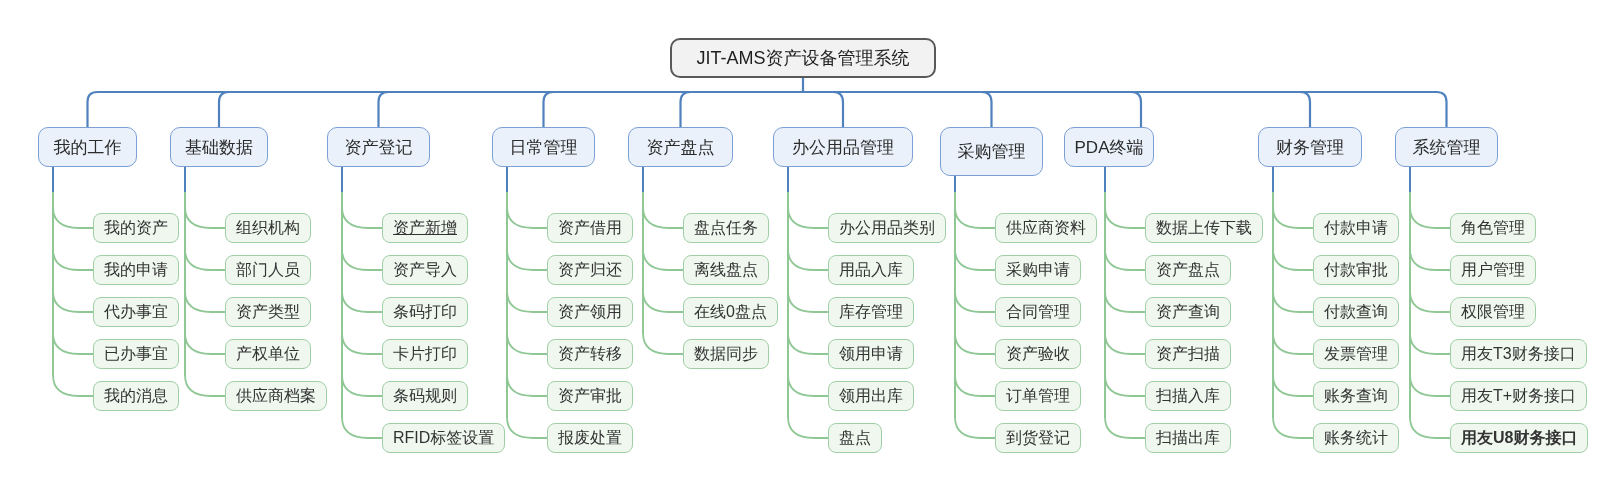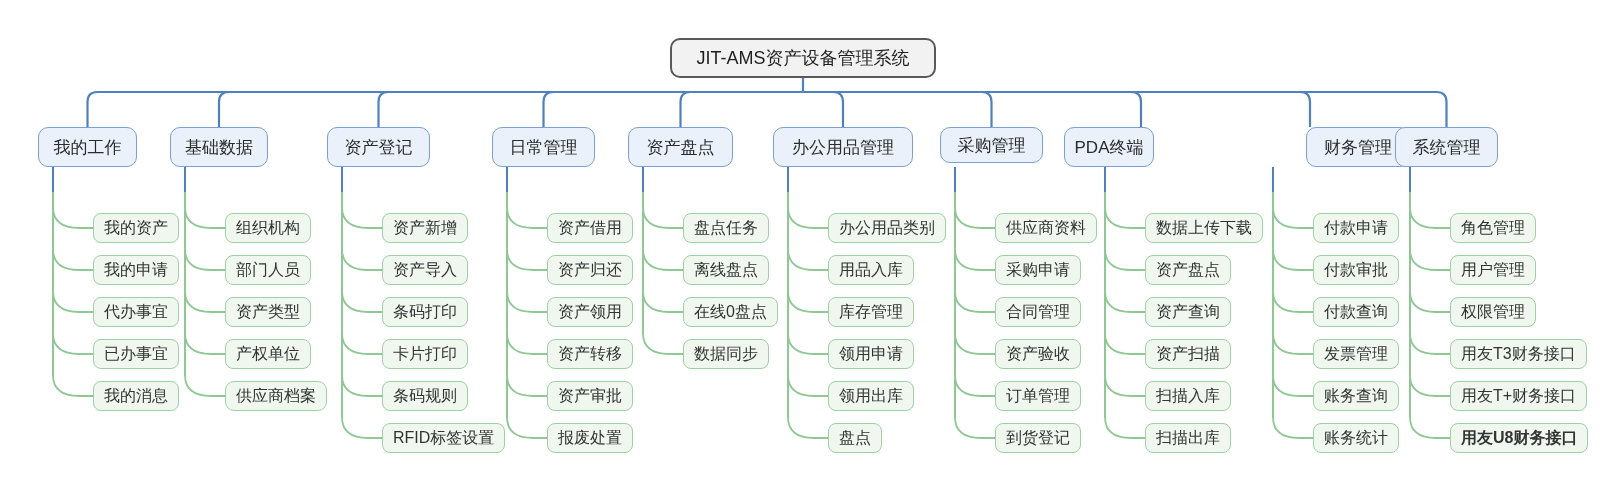--- a/index.html
+++ b/index.html
@@ -155,21 +155,21 @@
     <div class="node child-node" style="left: 93px; top: 297px;">代办事宜</div>
     <div class="node child-node" style="left: 93px; top: 339px;">已办事宜</div>
     <div class="node child-node" style="left: 93px; top: 381px;">我的消息</div>
     <div class="node branch-node" style="left: 170px; top: 127px; width: 98px; height: 40px;">基础数据</div>
     <div class="node child-node" style="left: 225px; top: 213px;">组织机构</div>
     <div class="node child-node" style="left: 225px; top: 255px;">部门人员</div>
     <div class="node child-node" style="left: 225px; top: 297px;">资产类型</div>
     <div class="node child-node" style="left: 225px; top: 339px;">产权单位</div>
     <div class="node child-node" style="left: 225px; top: 381px; border-radius: 9px;">供应商档案</div>
     <div class="node branch-node" style="left: 327px; top: 127px; width: 103px; height: 40px;">资产登记</div>
-    <div class="node child-node" style="left: 382px; top: 213px;">资产新增</div>
+    <div class="node child-node" style="left: 382px; top: 213px; text-decoration: underline;">资产新增</div>
     <div class="node child-node" style="left: 382px; top: 255px;">资产导入</div>
     <div class="node child-node" style="left: 382px; top: 297px;">条码打印</div>
     <div class="node child-node" style="left: 382px; top: 339px;">卡片打印</div>
     <div class="node child-node" style="left: 382px; top: 381px;">条码规则</div>
     <div class="node child-node" style="left: 382px; top: 423px;">RFID标签设置</div>
     <div class="node branch-node" style="left: 492px; top: 127px; width: 103px; height: 40px; font-family: Liberation Mono, monospace;">日常管理</div>
     <div class="node child-node" style="left: 547px; top: 213px;">资产借用</div>
     <div class="node child-node" style="left: 547px; top: 255px;">资产归还</div>
     <div class="node child-node" style="left: 547px; top: 297px;">资产领用</div>
     <div class="node child-node" style="left: 547px; top: 339px;">资产转移</div>
@@ -180,41 +180,41 @@
     <div class="node child-node" style="left: 683px; top: 255px;">离线盘点</div>
     <div class="node child-node" style="left: 683px; top: 297px;">在线0盘点</div>
     <div class="node child-node" style="left: 683px; top: 339px;">数据同步</div>
     <div class="node branch-node" style="left: 773px; top: 127px; width: 140px; height: 40px;">办公用品管理</div>
     <div class="node child-node" style="left: 828px; top: 213px;">办公用品类别</div>
     <div class="node child-node" style="left: 828px; top: 255px;">用品入库</div>
     <div class="node child-node" style="left: 828px; top: 297px;">库存管理</div>
     <div class="node child-node" style="left: 828px; top: 339px;">领用申请</div>
     <div class="node child-node" style="left: 828px; top: 381px;">领用出库</div>
     <div class="node child-node" style="left: 828px; top: 423px;">盘点</div>
-    <div class="node branch-node" style="left: 940px; top: 127px; width: 103px; height: 36px;">采购管理</div>
+    <div class="node branch-node" style="left: 940px; top: 127px; width: 103px; height: 49px;">采购管理</div>
     <div class="node child-node" style="left: 995px; top: 213px;">供应商资料</div>
     <div class="node child-node" style="left: 995px; top: 255px;">采购申请</div>
     <div class="node child-node" style="left: 995px; top: 297px;">合同管理</div>
     <div class="node child-node" style="left: 995px; top: 339px;">资产验收</div>
     <div class="node child-node" style="left: 995px; top: 381px;">订单管理</div>
     <div class="node child-node" style="left: 995px; top: 423px;">到货登记</div>
     <div class="node branch-node" style="left: 1064px; top: 127px; width: 90px; height: 40px;">PDA终端</div>
     <div class="node child-node" style="left: 1145px; top: 213px;">数据上传下载</div>
     <div class="node child-node" style="left: 1145px; top: 255px;">资产盘点</div>
     <div class="node child-node" style="left: 1145px; top: 297px;">资产查询</div>
     <div class="node child-node" style="left: 1145px; top: 339px;">资产扫描</div>
     <div class="node child-node" style="left: 1145px; top: 381px;">扫描入库</div>
     <div class="node child-node" style="left: 1145px; top: 423px;">扫描出库</div>
-    <div class="node branch-node" style="left: 1258px; top: 127px; width: 104px; height: 40px; margin-left: 48px;">财务管理</div>
+    <div class="node branch-node" style="left: 1258px; top: 127px; width: 104px; height: 40px;">财务管理</div>
     <div class="node child-node" style="left: 1313px; top: 213px;">付款申请</div>
     <div class="node child-node" style="left: 1313px; top: 255px;">付款审批</div>
     <div class="node child-node" style="left: 1313px; top: 297px;">付款查询</div>
     <div class="node child-node" style="left: 1313px; top: 339px;">发票管理</div>
     <div class="node child-node" style="left: 1313px; top: 381px;">账务查询</div>
     <div class="node child-node" style="left: 1313px; top: 423px;">账务统计</div>
     <div class="node branch-node" style="left: 1395px; top: 127px; width: 103px; height: 40px;">系统管理</div>
     <div class="node child-node" style="left: 1450px; top: 213px;">角色管理</div>
     <div class="node child-node" style="left: 1450px; top: 255px;">用户管理</div>
-    <div class="node child-node" style="left: 1450px; top: 297px;">权限管理</div>
+    <div class="node child-node" style="left: 1450px; top: 297px; border-radius: 10px;">权限管理</div>
     <div class="node child-node" style="left: 1450px; top: 339px;">用友T3财务接口</div>
     <div class="node child-node" style="left: 1450px; top: 381px;">用友T+财务接口</div>
     <div class="node child-node" style="left: 1450px; top: 423px; font-weight: bold;">用友U8财务接口</div>
   </div>
 
 </body></html>

